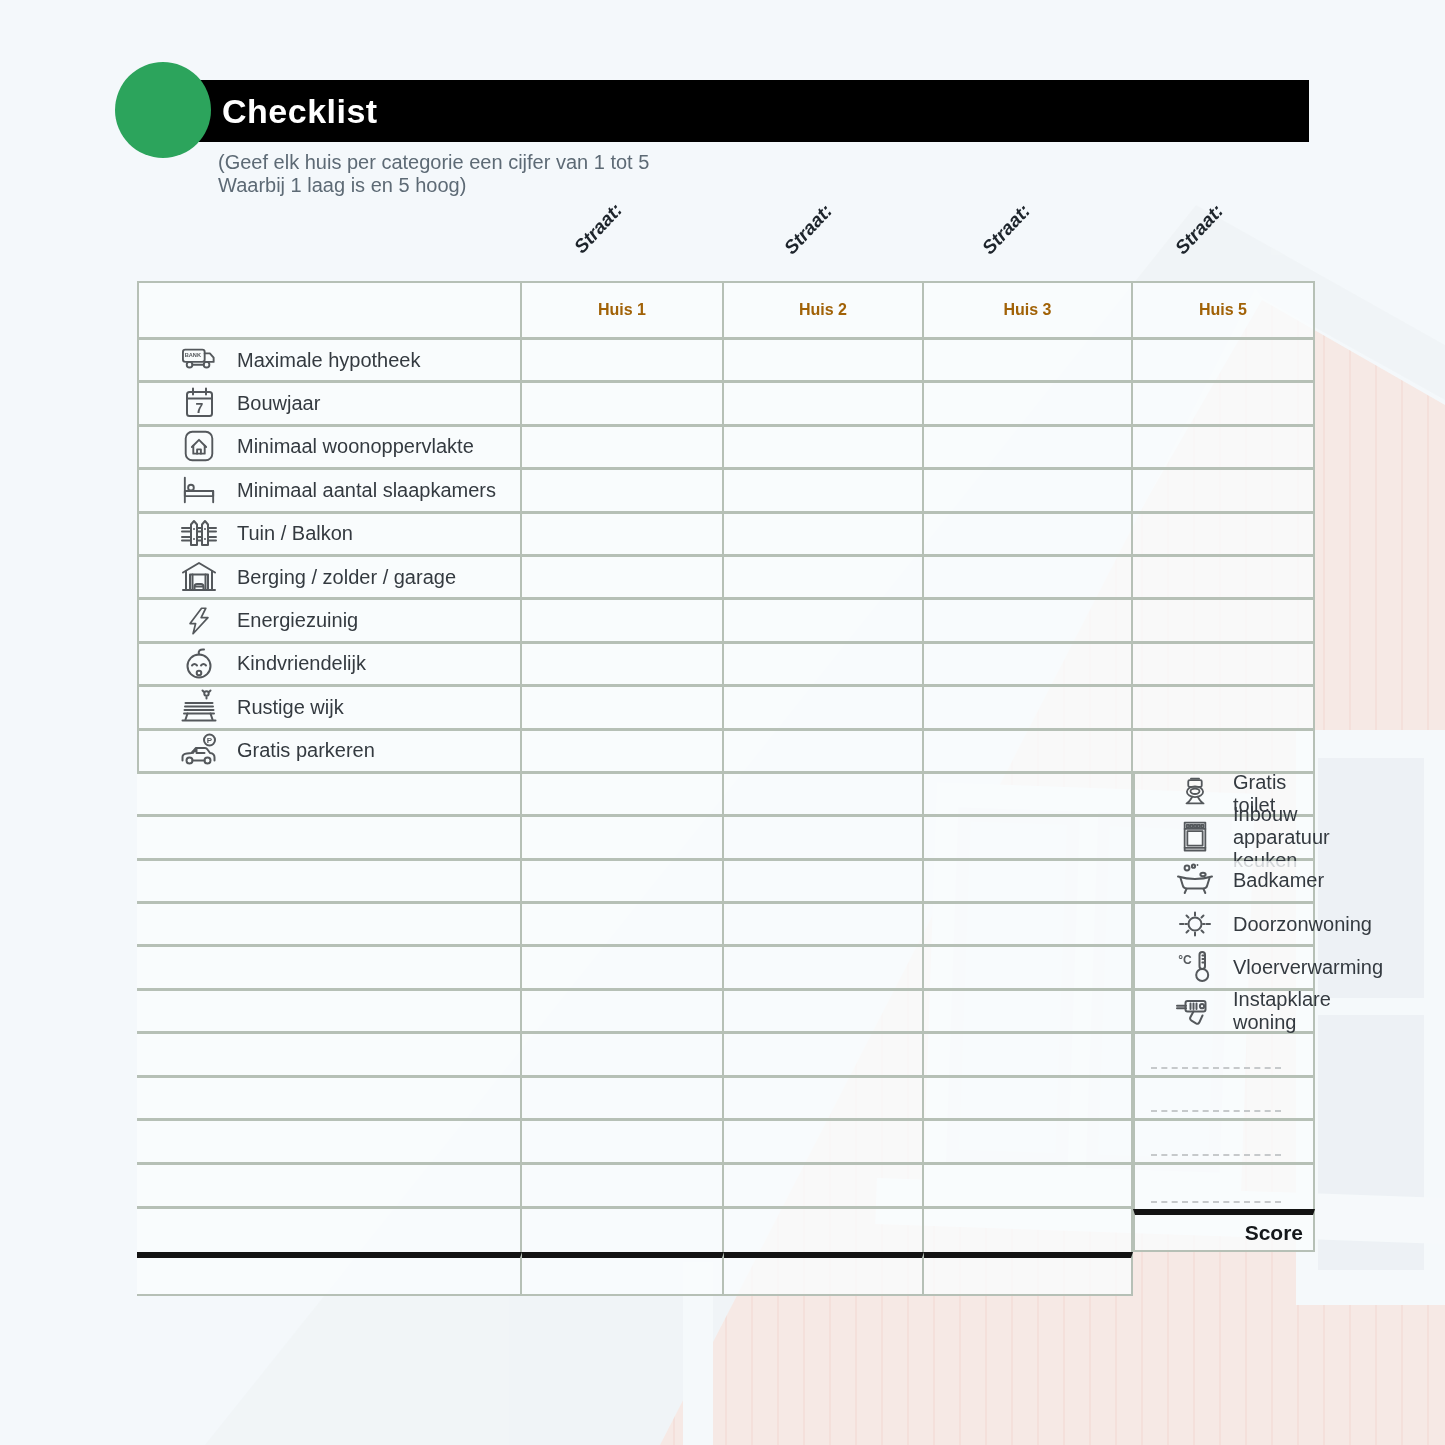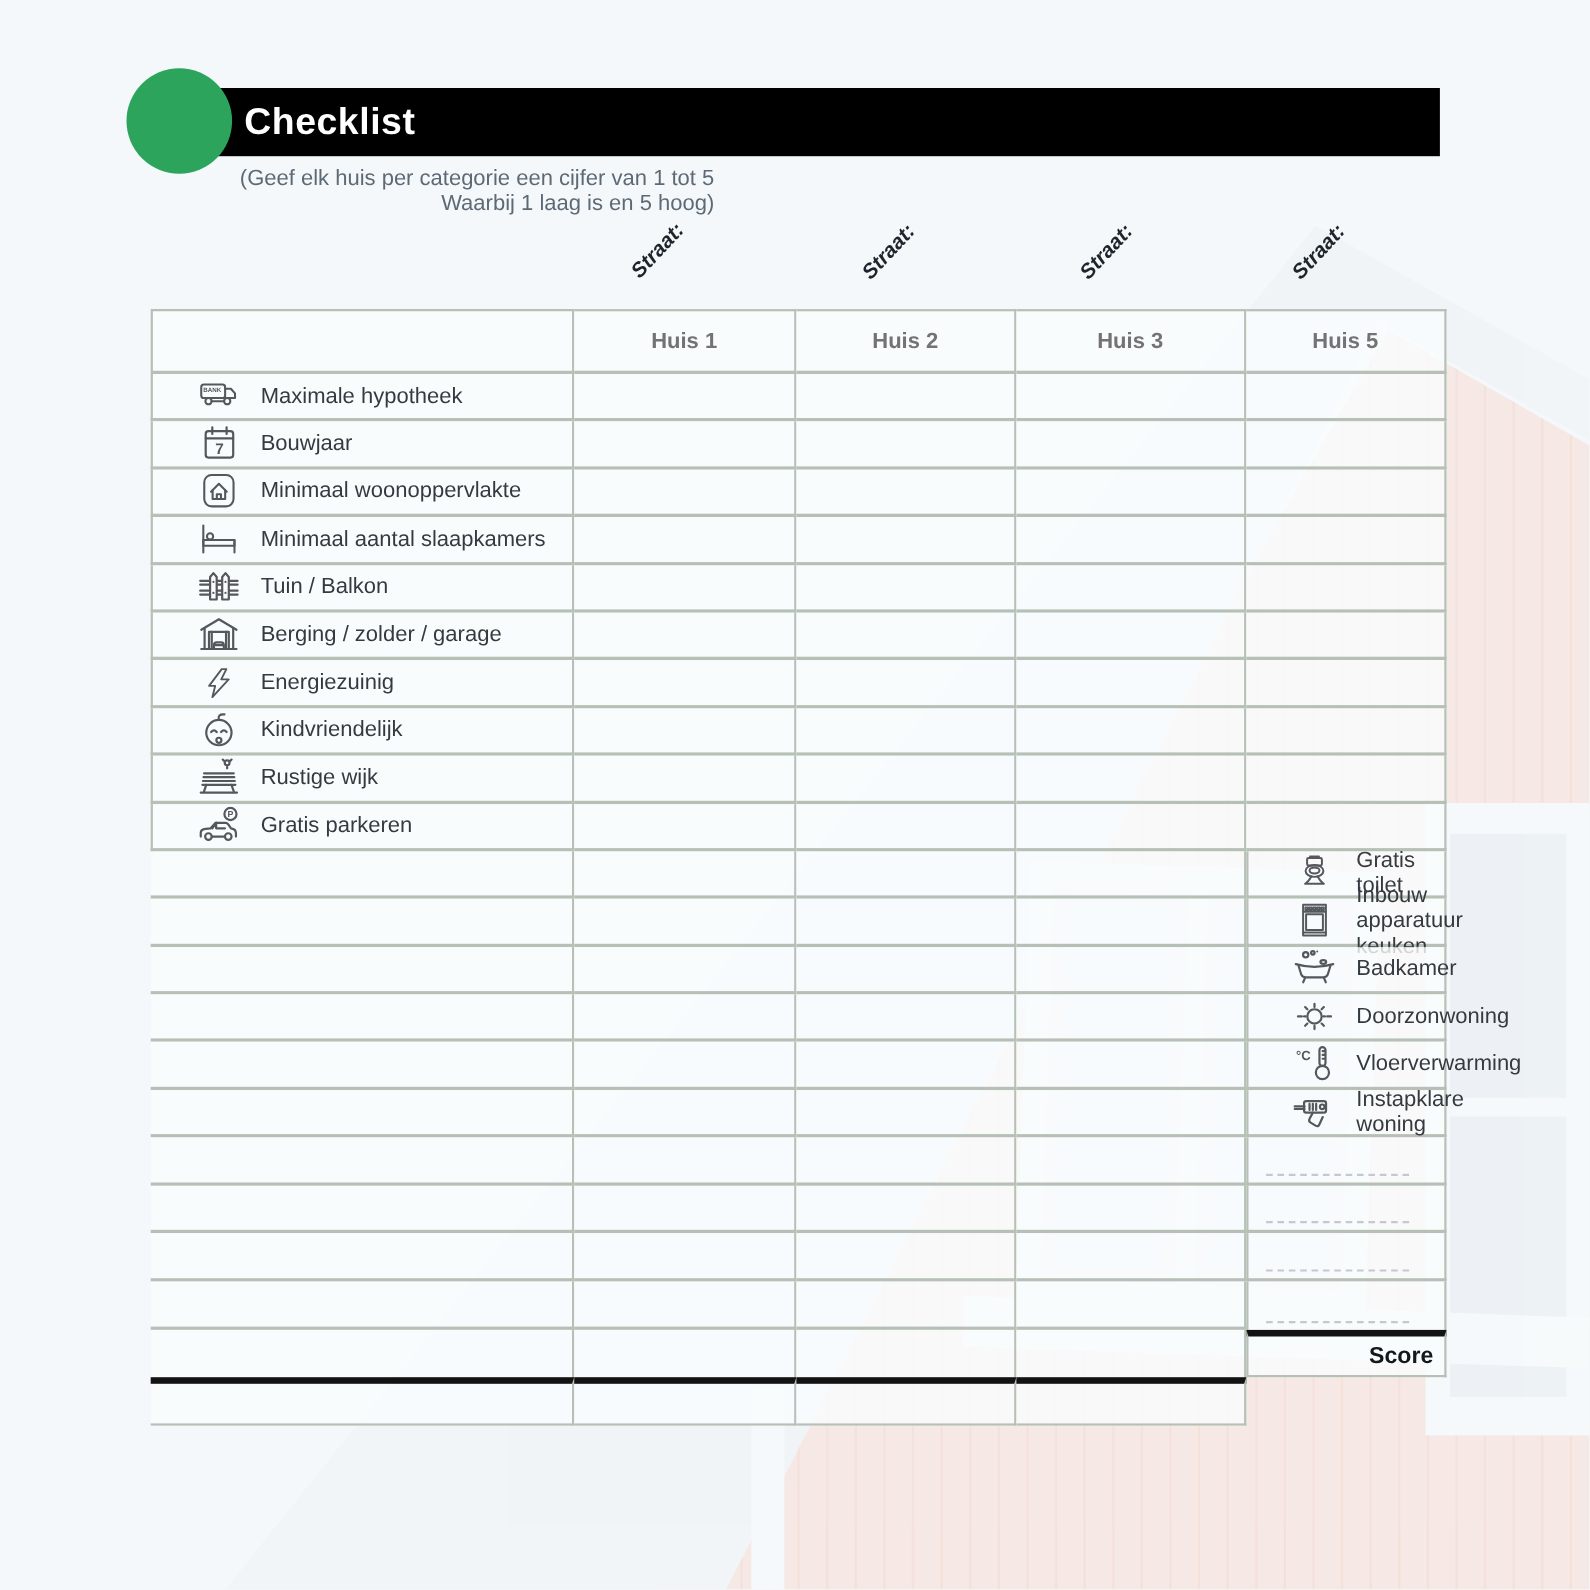--- a/index.html
+++ b/index.html
@@ -10,38 +10,38 @@
   
   .bgp{position:absolute;left:0;top:0;width:1445px;height:1445px;z-index:0;}
 
   
   .circle{position:absolute;left:115px;top:62px;width:96px;height:96px;border-radius:50%;
           background:#2ca45c;z-index:3;}
   .banner{position:absolute;left:163px;top:80px;width:1146px;height:62px;background:#000000;
           z-index:2;display:flex;align-items:center;}
   .banner h1{margin:0 0 0 59px;font-size:34px;font-weight:bold;color:#ffffff;letter-spacing:.5px;}
   .subtitle{position:absolute;left:218px;top:151px;z-index:2;color:#5d6a75;font-size:20px;
-            line-height:23px;text-align:right;}
+            line-height:23px;}
 
   
   .street{position:absolute;z-index:2;font-size:19px;font-weight:bold;font-style:italic;
           color:#1d242b;transform:rotate(-47deg);transform-origin:left bottom;white-space:nowrap;}
   .s1{left:586px;top:236px;} .s2{left:796px;top:237px;} .s3{left:994px;top:237px;} .s4{left:1187px;top:237px;}
 
   
   .table{position:absolute;left:137px;top:281px;z-index:2;display:grid;
          grid-template-columns:385px 202px 200px 209px 182px;
          grid-template-rows:59px repeat(17,43.4px) repeat(4,43.7px) 44px;}
   .cell{box-sizing:border-box;background:rgba(250,252,254,0.8);
         border-right:2px solid #b6c0b6;border-bottom:3px solid #b6c0b6;position:relative;}
   .c0{border-left:2px solid #b6c0b6;}
   .ht{border-top:2px solid #b6c0b6;}
   .nb{border-bottom:0;}
-  .hcell{display:flex;align-items:center;justify-content:center;font-size:20px;font-weight:bold;
-         color:#737373;}
+  .hcell{display:flex;align-items:center;justify-content:center;font-size:16px;font-weight:bold;
+         color:#a16207;}
   .lcell{display:flex;align-items:center;padding-left:38px;}
   .ic{width:44px;height:38px;flex:0 0 44px;display:flex;align-items:center;justify-content:center;}
   .ig{stroke:#54585c;stroke-width:2;fill:none;stroke-linecap:round;stroke-linejoin:round;}
   .it{fill:#54585c;stroke:none;text-anchor:middle;font-weight:bold;font-family:"Liberation Sans",sans-serif;}
   .if{fill:#54585c;stroke:none;}
   .lbl{margin-left:16px;font-size:20px;color:#343a40;}
   .dash{position:absolute;left:16px;right:32px;bottom:6px;border-top:2px dashed #c6c9cb;}
   .srow{border-top:6px solid #131313;border-bottom:2px solid #b6c0b6;}
   .scorelbl{display:flex;align-items:center;justify-content:flex-end;padding-right:10px;
             font-size:21px;font-weight:bold;color:#15181b;}

